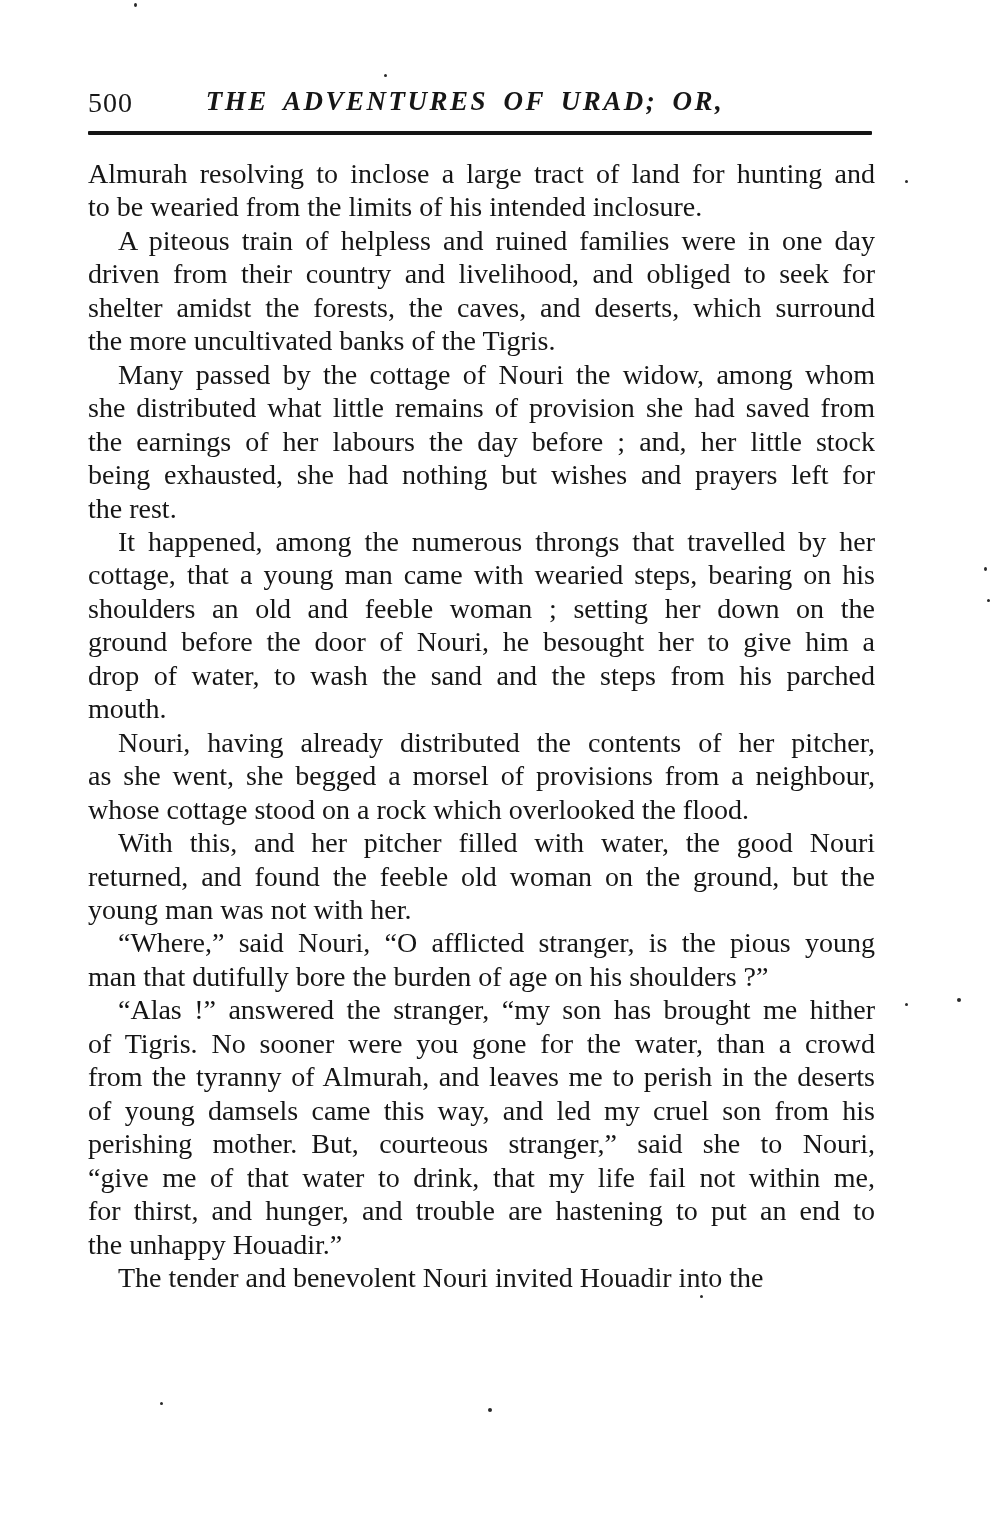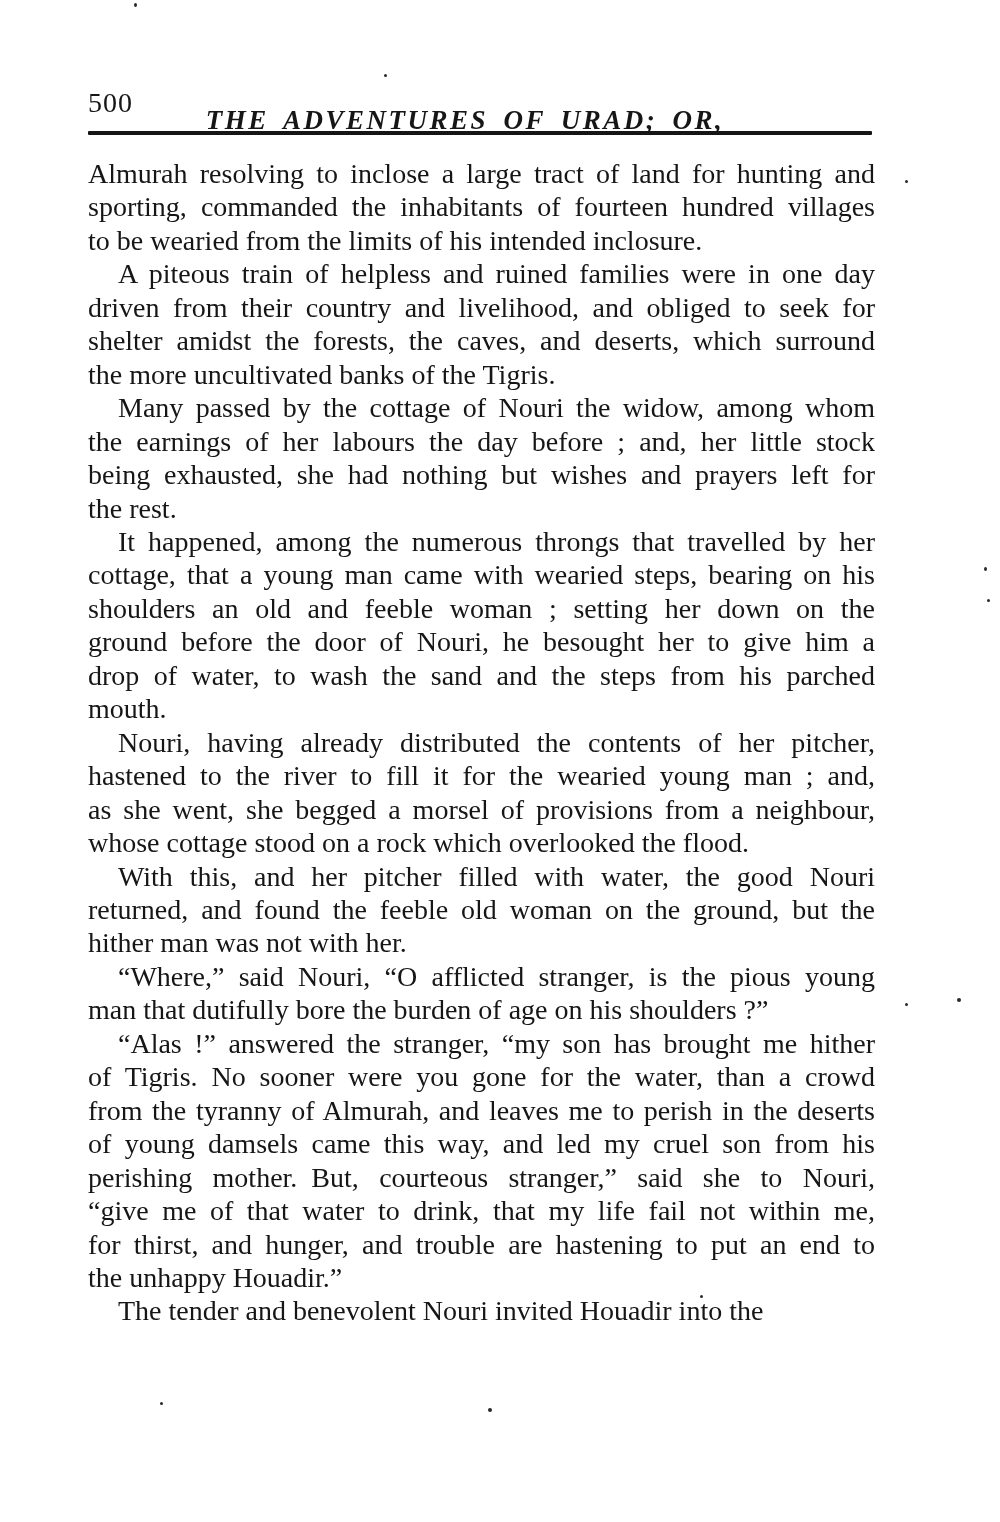--- a/index.html
+++ b/index.html
@@ -35,21 +35,20 @@
     left: 60px;
     right: 90px;
     top: 0;
     text-align: center;
     font-style: italic;
     font-size: 27px;
     font-weight: bold;
     letter-spacing: 2.5px;
     word-spacing: 6px;
     white-space: nowrap;
-    margin-top: 19px;
   }
   .head-rule {
     position: absolute;
     top: 131px;
     left: 88px;
     width: 784px;
     height: 4px;
     background: #151515;
     border-radius: 1px;
   }
@@ -88,53 +87,52 @@
   <div class="running-head">
     <span class="page-number">500</span>
     <span class="running-title">THE ADVENTURES OF URAD; OR,</span>
   </div>
 
   <div class="head-rule"></div>
 
   <div class="text-block">
       <div class="para">
         <div class="line first">Almurah resolving to inclose a large tract of land for hunting and</div>
-        <div class="line">sporting, commanded the inhabitants of fourteen hundred villages</div>
         <div class="line last">to be wearied from the limits of his intended inclosure.</div>
       </div>
       <div class="para indent">
         <div class="line first">A piteous train of helpless and ruined families were in one day</div>
         <div class="line">driven from their country and livelihood, and obliged to seek for</div>
         <div class="line">shelter amidst the forests, the caves, and deserts, which surround</div>
         <div class="line last">the more uncultivated banks of the Tigris.</div>
       </div>
       <div class="para indent">
         <div class="line first">Many passed by the cottage of Nouri the widow, among whom</div>
+        <div class="line">she distributed what little remains of provision she had saved from</div>
         <div class="line">the earnings of her labours the day before ; and, her little stock</div>
         <div class="line">being exhausted, she had nothing but wishes and prayers left for</div>
         <div class="line last">the rest.</div>
       </div>
       <div class="para indent">
         <div class="line first">It happened, among the numerous throngs that travelled by her</div>
         <div class="line">cottage, that a young man came with wearied steps, bearing on his</div>
         <div class="line">shoulders an old and feeble woman ; setting her down on the</div>
         <div class="line">ground before the door of Nouri, he besought her to give him a</div>
         <div class="line">drop of water, to wash the sand and the steps from his parched</div>
         <div class="line last">mouth.</div>
       </div>
       <div class="para indent">
         <div class="line first">Nouri, having already distributed the contents of her pitcher,</div>
-        <div class="line">hastened to the river to fill it for the wearied young man ; and,</div>
         <div class="line">as she went, she begged a morsel of provisions from a neighbour,</div>
         <div class="line last">whose cottage stood on a rock which overlooked the flood.</div>
       </div>
       <div class="para indent">
         <div class="line first">With this, and her pitcher filled with water, the good Nouri</div>
         <div class="line">returned, and found the feeble old woman on the ground, but the</div>
-        <div class="line last">hither man was not with her.</div>
+        <div class="line last">young man was not with her.</div>
       </div>
       <div class="para indent">
         <div class="line first">“Where,” said Nouri, “O afflicted stranger, is the pious young</div>
         <div class="line last">man that dutifully bore the burden of age on his shoulders ?”</div>
       </div>
       <div class="para indent">
         <div class="line first">“Alas !” answered the stranger, “my son has brought me hither</div>
         <div class="line">of Tigris. No sooner were you gone for the water, than a crowd</div>
         <div class="line">from the tyranny of Almurah, and leaves me to perish in the deserts</div>
         <div class="line">of young damsels came this way, and led my cruel son from his</div>

